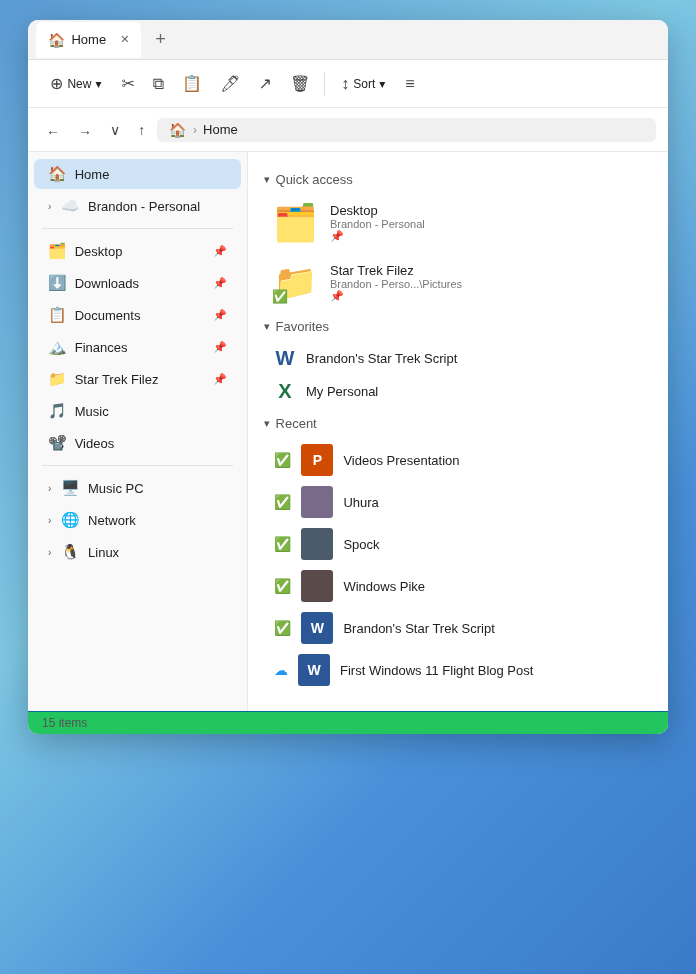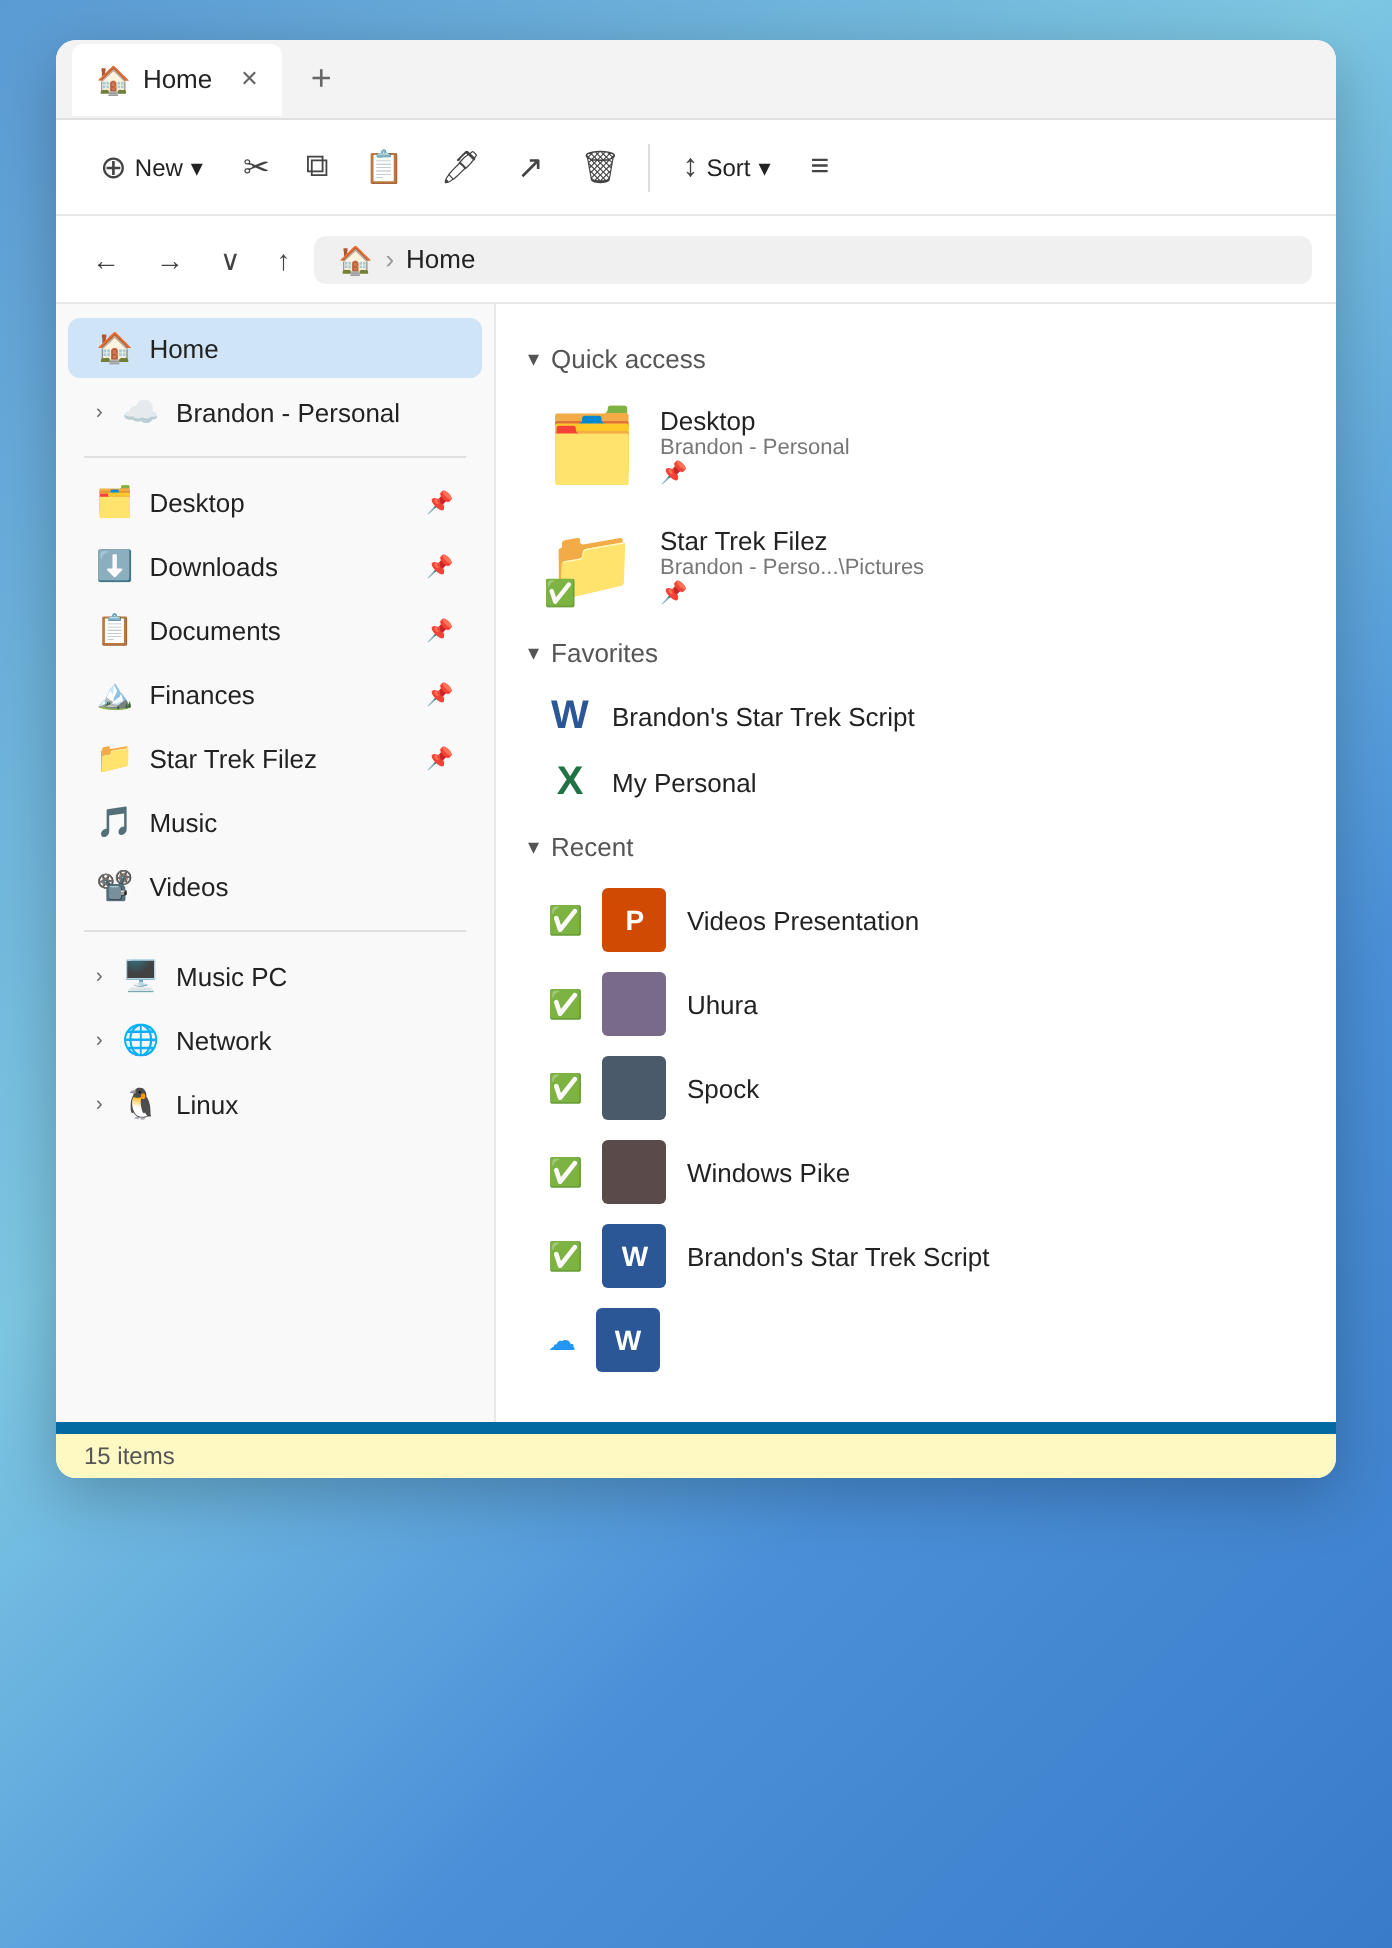--- a/index.html
+++ b/index.html
@@ -246,22 +246,22 @@
       justify-content: center;
       font-size: 18px;
       flex-shrink: 0;
     }
     .thumb-ppt { background: #d04a02; color: white; font-size: 14px; font-weight: bold; }
     .thumb-img { background: #888; color: white; font-size: 12px; }
     .thumb-img2 { background: #555; color: white; font-size: 12px; }
     .thumb-word { background: #2b5797; color: white; font-size: 14px; font-weight: bold; }
     
     .status-bar {
-      background: #fef9c3;
-      border-top: 6px solid #0369a1;
+      background: #22c55e;
+      border-top: 1px solid #0369a1;
       padding: 4px 14px;
       font-size: 12px;
       color: #555;
     }
     .word-icon { color: #2b5797; font-weight: bold; }
     .excel-icon { color: #217346; font-weight: bold; }
   </style>
 </head>
 <body>
 
@@ -461,20 +461,21 @@
           <span>Windows Pike</span>
         </div>
         <div class="recent-item">
           <span class="status-icon">✅</span>
           <div class="recent-thumb thumb-word" style="background:#2b5797;">W</div>
           <span>Brandon's Star Trek Script</span>
         </div>
         <div class="recent-item">
           <span class="status-icon cloud">☁</span>
           <div class="recent-thumb thumb-word" style="background:#2b5797;">W</div>
+          <span>First Windows 11 Flight Blog Post</span>
         </div>
       </div>
     </div>
   </div>
 
   <div class="status-bar">
     <span>15 items</span>
   </div>
 </div>
 

